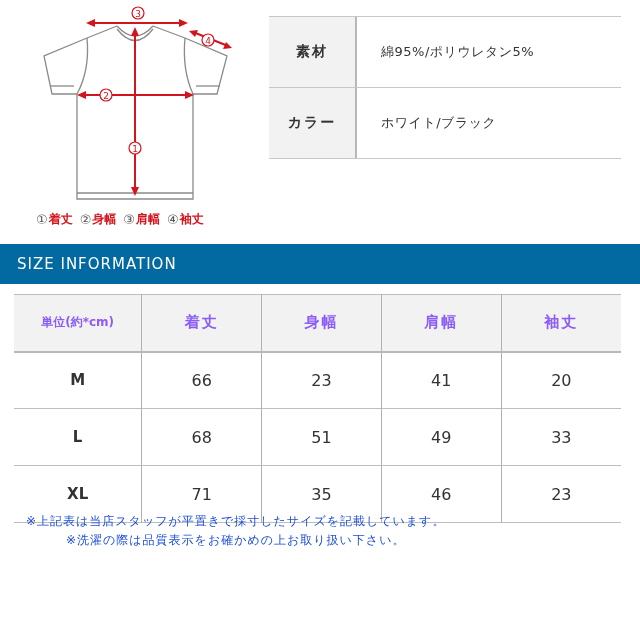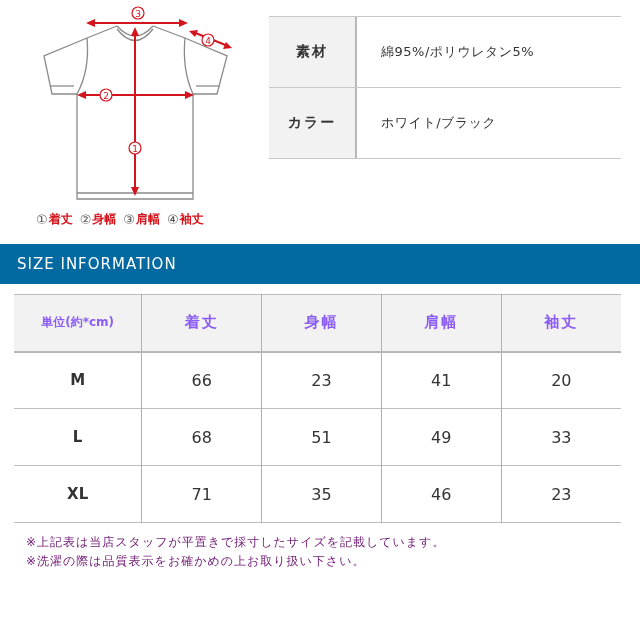--- a/index.html
+++ b/index.html
@@ -30,21 +30,21 @@
   .size-table th:last-child, .size-table td:last-child { border-right:none; }
   .size-table thead tr { background:#f2f2f2; height:57px; border-top:1px solid #bdbdbd; border-bottom:2px solid #b8b8b8; }
   .size-table th { font-size:15px; font-weight:bold; color:#8b5cf6; letter-spacing:2px; }
   .size-table th.unit { font-size:12px; letter-spacing:0; width:128px; }
   .size-table th.col { width:120px; }
   .size-table tbody tr { height:57px; border-bottom:1px solid #bdbdbd; }
   .size-table td { font-size:16px; color:#333; }
   .size-table td.size { font-weight:bold; font-size:15px; }
 
   
-  .notes { position:absolute; left:26px; top:533px; font-size:12px; color:#701a75; line-height:18.5px; letter-spacing:1px; }
+  .notes { position:absolute; left:26px; top:512px; font-size:12px; color:#1d4ed8; line-height:18.5px; letter-spacing:1px;text-align:center; }
 </style>
 </head>
 <body>
 
 <div class="diagram">
   <svg width="260" height="240" viewBox="0 0 260 240">
 
     <g fill="none" stroke="#8a8a8a" stroke-width="1.3">
       <path d="M117,26 L87,38 L44,56 L52,94 L77,94 L77,199 L193,199 L193,94 L217,94 L227,56 L185,38 L153,26"></path>
       <path d="M117,26 Q135,46 153,26"></path>

